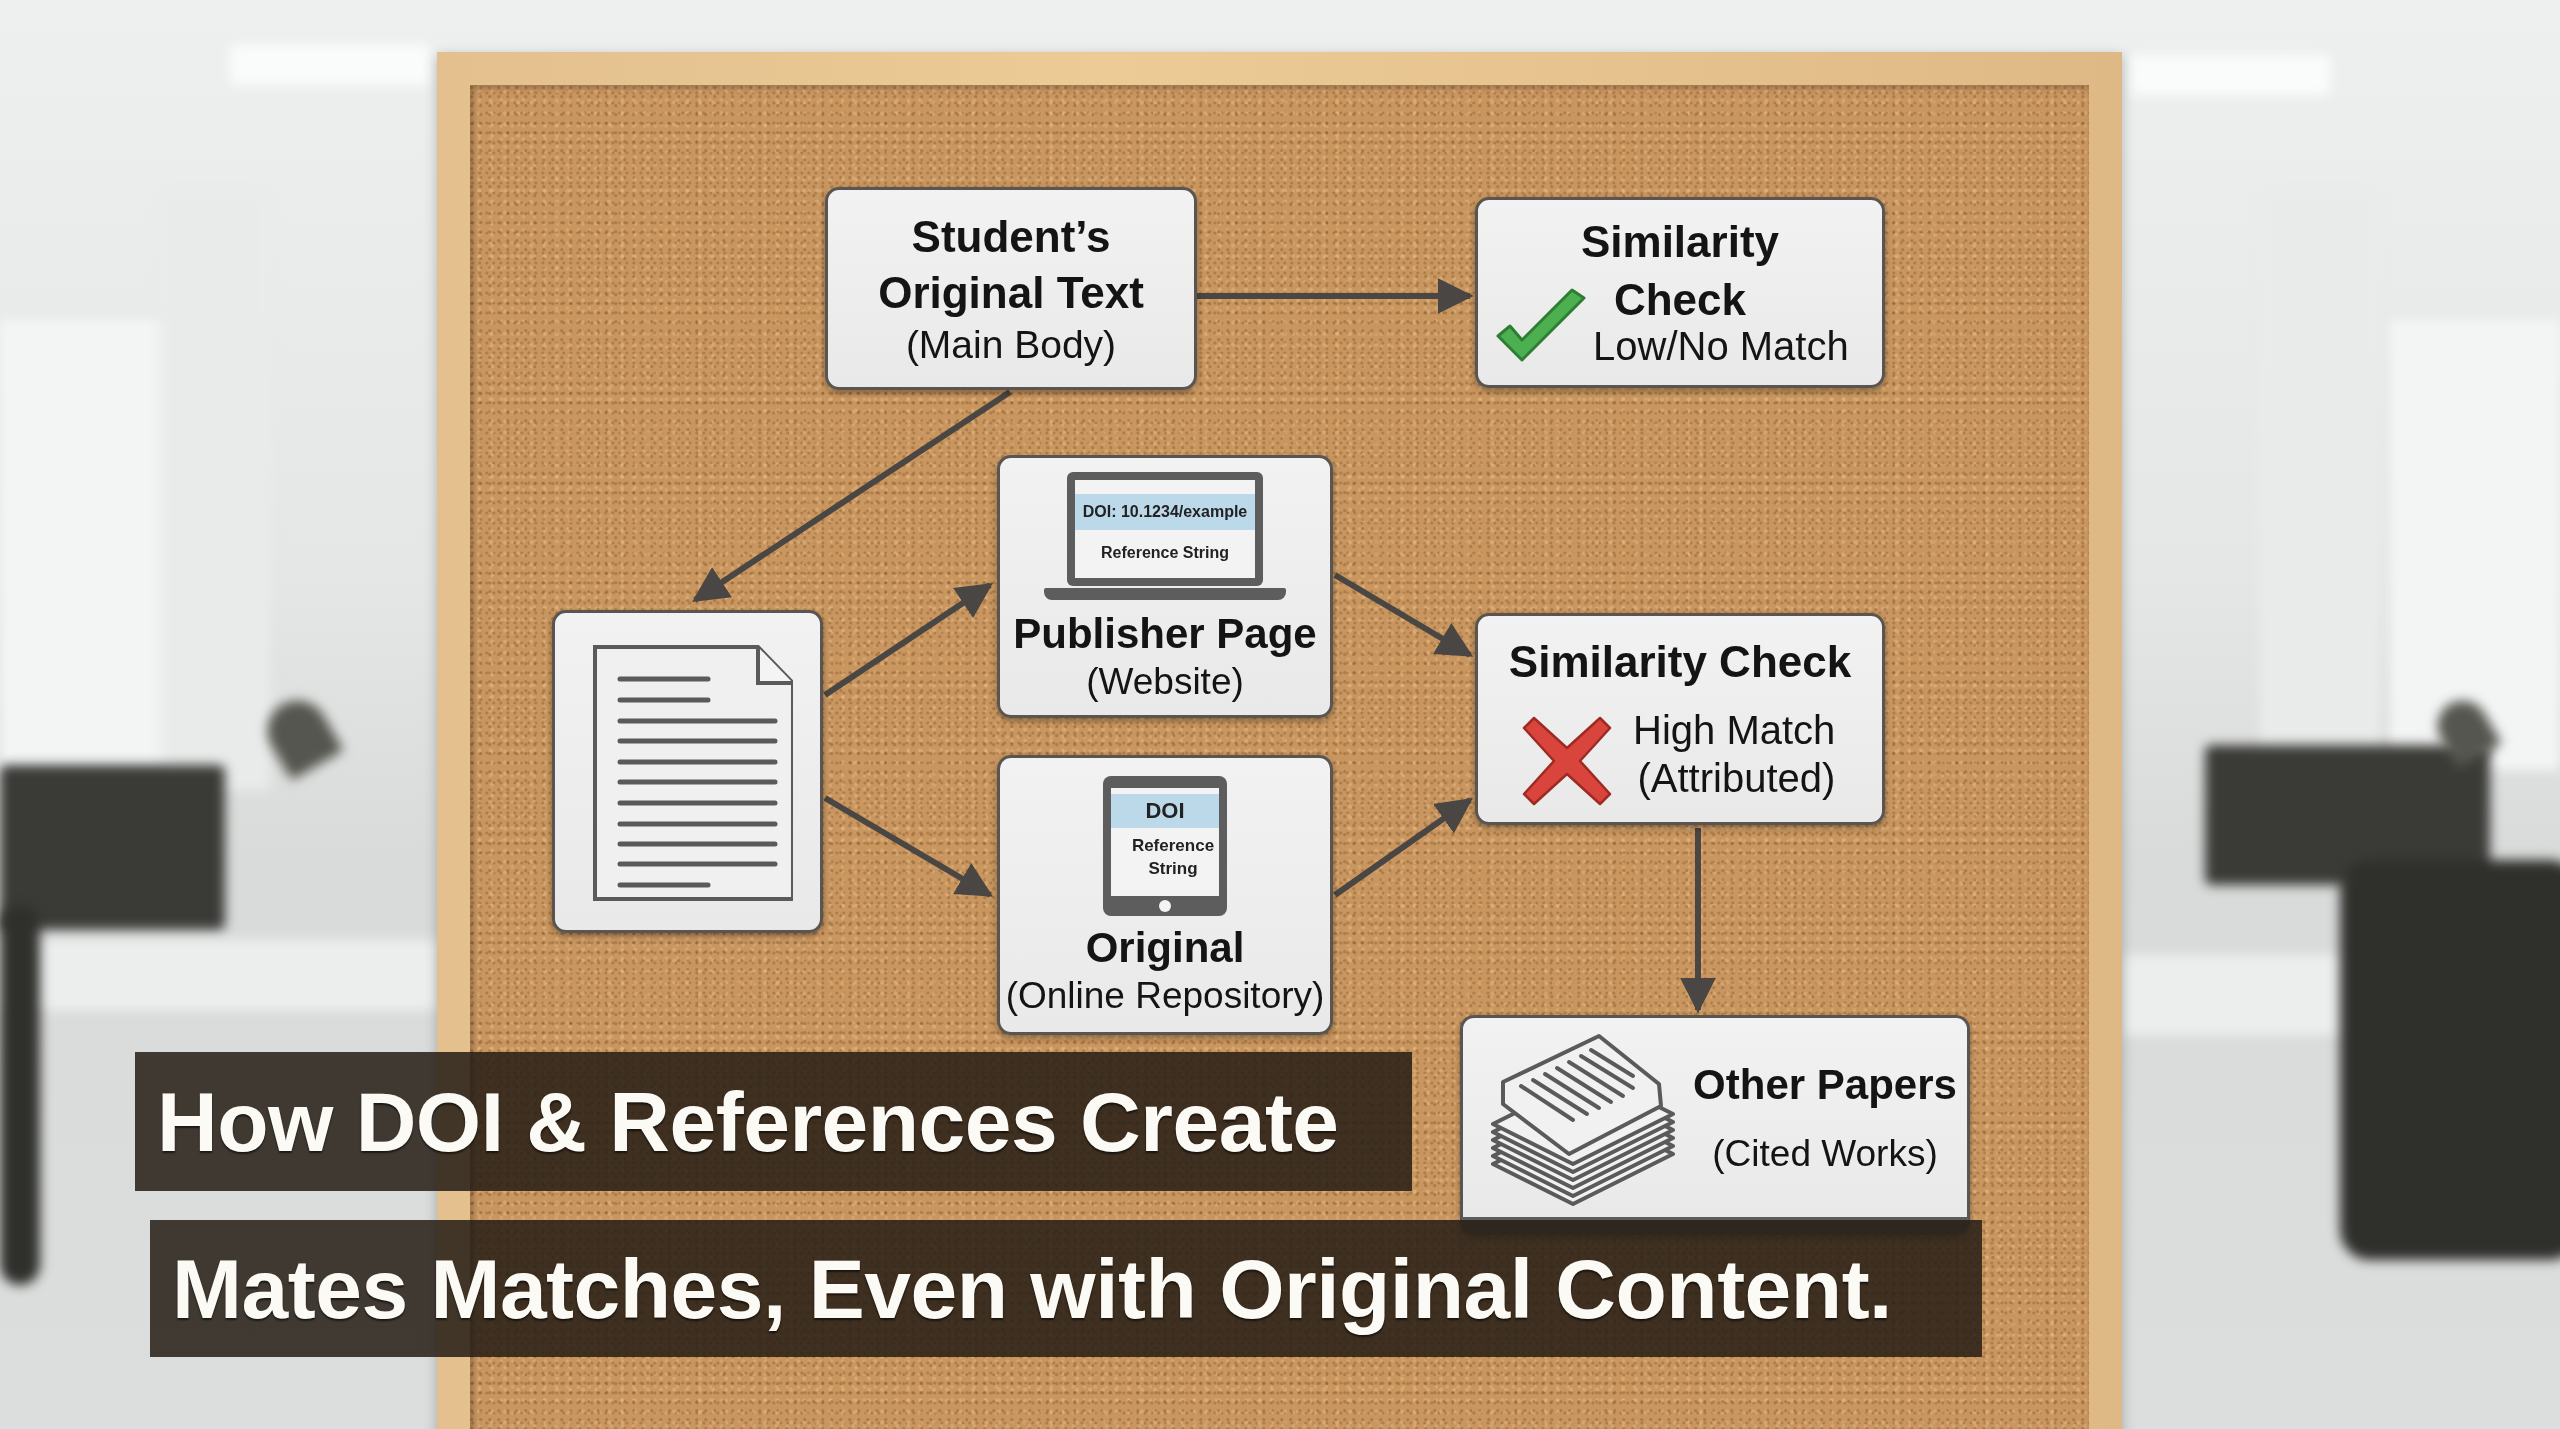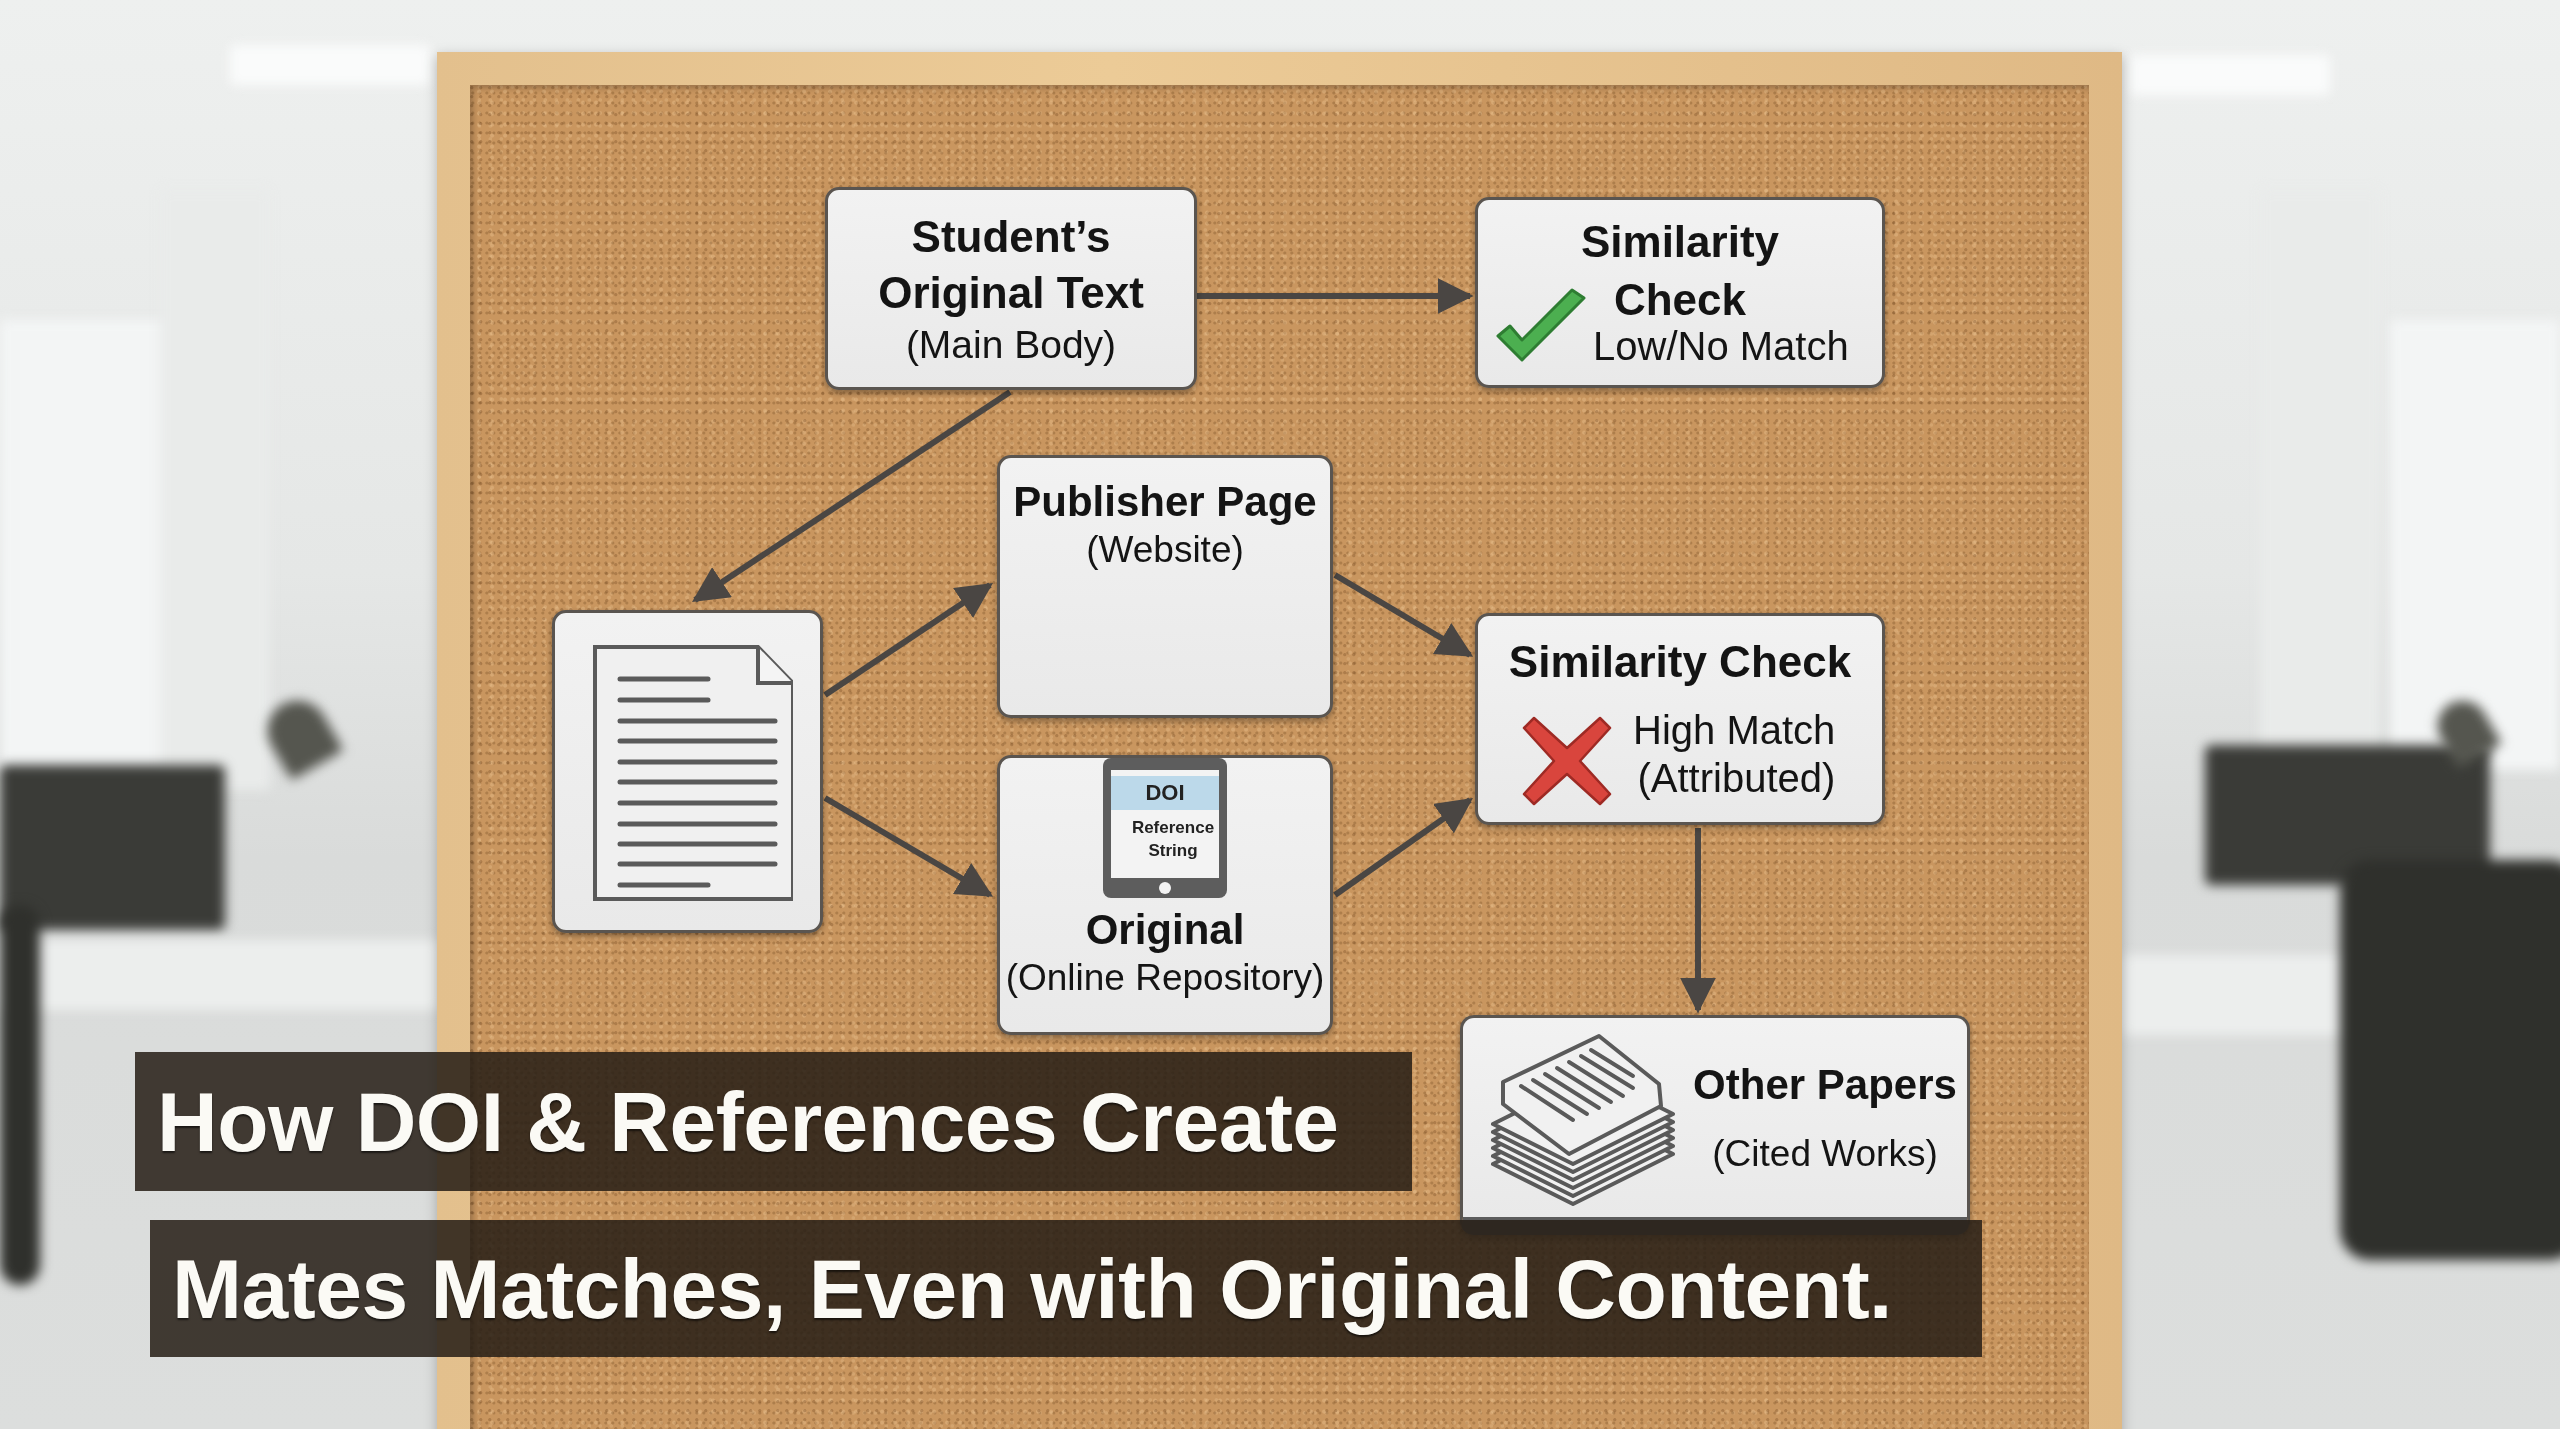--- a/index.html
+++ b/index.html
@@ -114,25 +114,33 @@
       <line x1="37" y1="166" x2="192" y2="166"></line>
       <line x1="37" y1="187" x2="192" y2="187"></line>
       <line x1="37" y1="207" x2="192" y2="207"></line>
       <line x1="37" y1="227" x2="192" y2="227"></line>
       <line x1="37" y1="248" x2="125" y2="248"></line>
     </g>
   </svg>
 </div>
 
 <div class="card" style="left:997px;top:455px;width:336px;height:263px;justify-content:flex-start;padding-top:14px;">
+  <div style="position:relative;width:242px;height:132px;">
+    <div style="position:absolute;left:23px;top:0;width:196px;height:114px;background:#5d5d5d;border-radius:6px;"></div>
+    <div style="position:absolute;left:31px;top:8px;width:180px;height:98px;background:#f3f3f3;"></div>
+    <div style="position:absolute;left:31px;top:22px;width:180px;height:36px;background:#bcd9ea;"></div>
+    <div style="position:absolute;left:31px;top:22px;width:180px;height:36px;display:flex;align-items:center;justify-content:center;font-size:16px;font-weight:bold;color:#222;">DOI: 10.1234/example</div>
+    <div style="position:absolute;left:31px;top:64px;width:180px;height:34px;display:flex;align-items:center;justify-content:center;font-size:16px;font-weight:bold;color:#222;">Reference String</div>
+    <div style="position:absolute;left:0;top:116px;width:242px;height:12px;background:#5d5d5d;border-radius:2px 2px 8px 8px;"></div>
+  </div>
   <div class="t-bold" style="font-size:42px;line-height:52px;margin-top:4px;">Publisher Page</div>
   <div class="t-reg" style="font-size:37px;line-height:44px;">(Website)</div>
 </div>
 
-<div class="card" style="left:997px;top:755px;width:336px;height:280px;justify-content:flex-start;">
+<div class="card" style="left:997px;top:755px;width:336px;height:280px;justify-content:flex-start;padding-top:18px;">
   <div style="position:relative;width:124px;height:140px;background:#5d5d5d;border-radius:8px;">
     <div style="position:absolute;left:8px;top:12px;width:108px;height:108px;background:#f3f3f3;"></div>
     <div style="position:absolute;left:8px;top:18px;width:108px;height:34px;background:#bcd9ea;display:flex;align-items:center;justify-content:center;font-size:22px;font-weight:bold;color:#222;">DOI</div>
     <div style="position:absolute;left:8px;top:58px;width:124px;text-align:center;font-size:17px;font-weight:bold;color:#222;line-height:23px;">
       <div>Reference</div>
       <div>String</div>
     </div>
     <div style="position:absolute;left:56px;top:124px;width:12px;height:12px;background:#f3f3f3;border-radius:50%;"></div>
   </div>
   <div class="t-bold" style="font-size:42px;line-height:52px;margin-top:6px;">Original</div>

